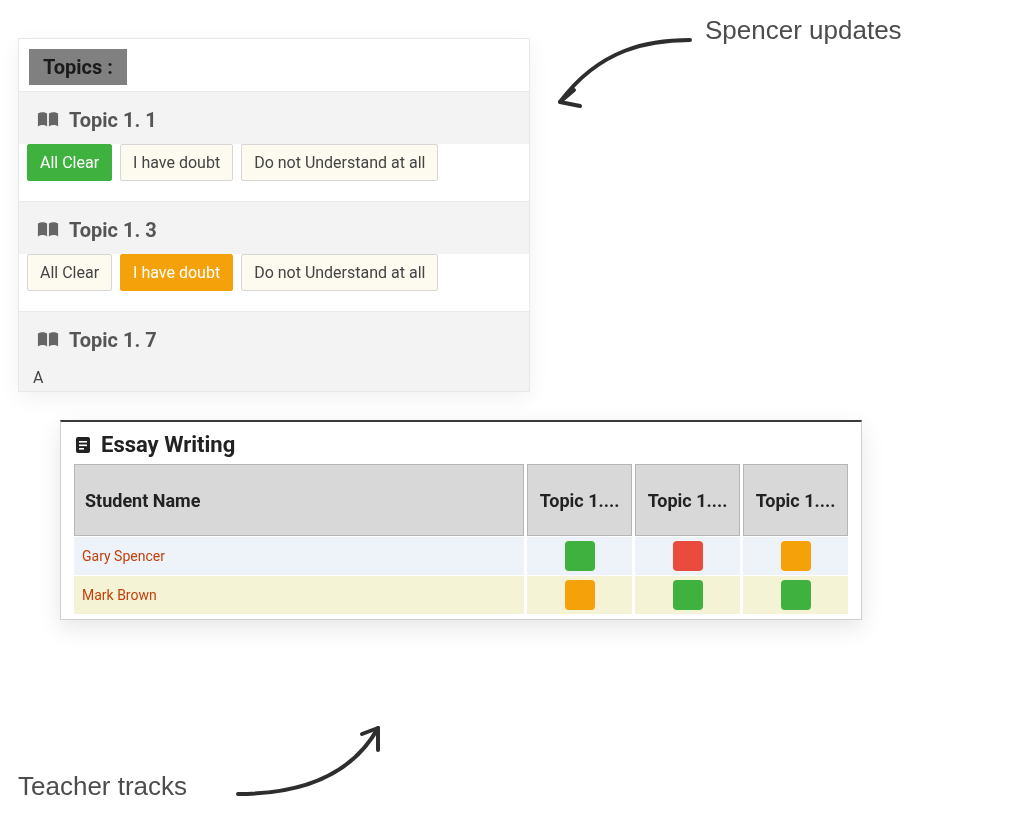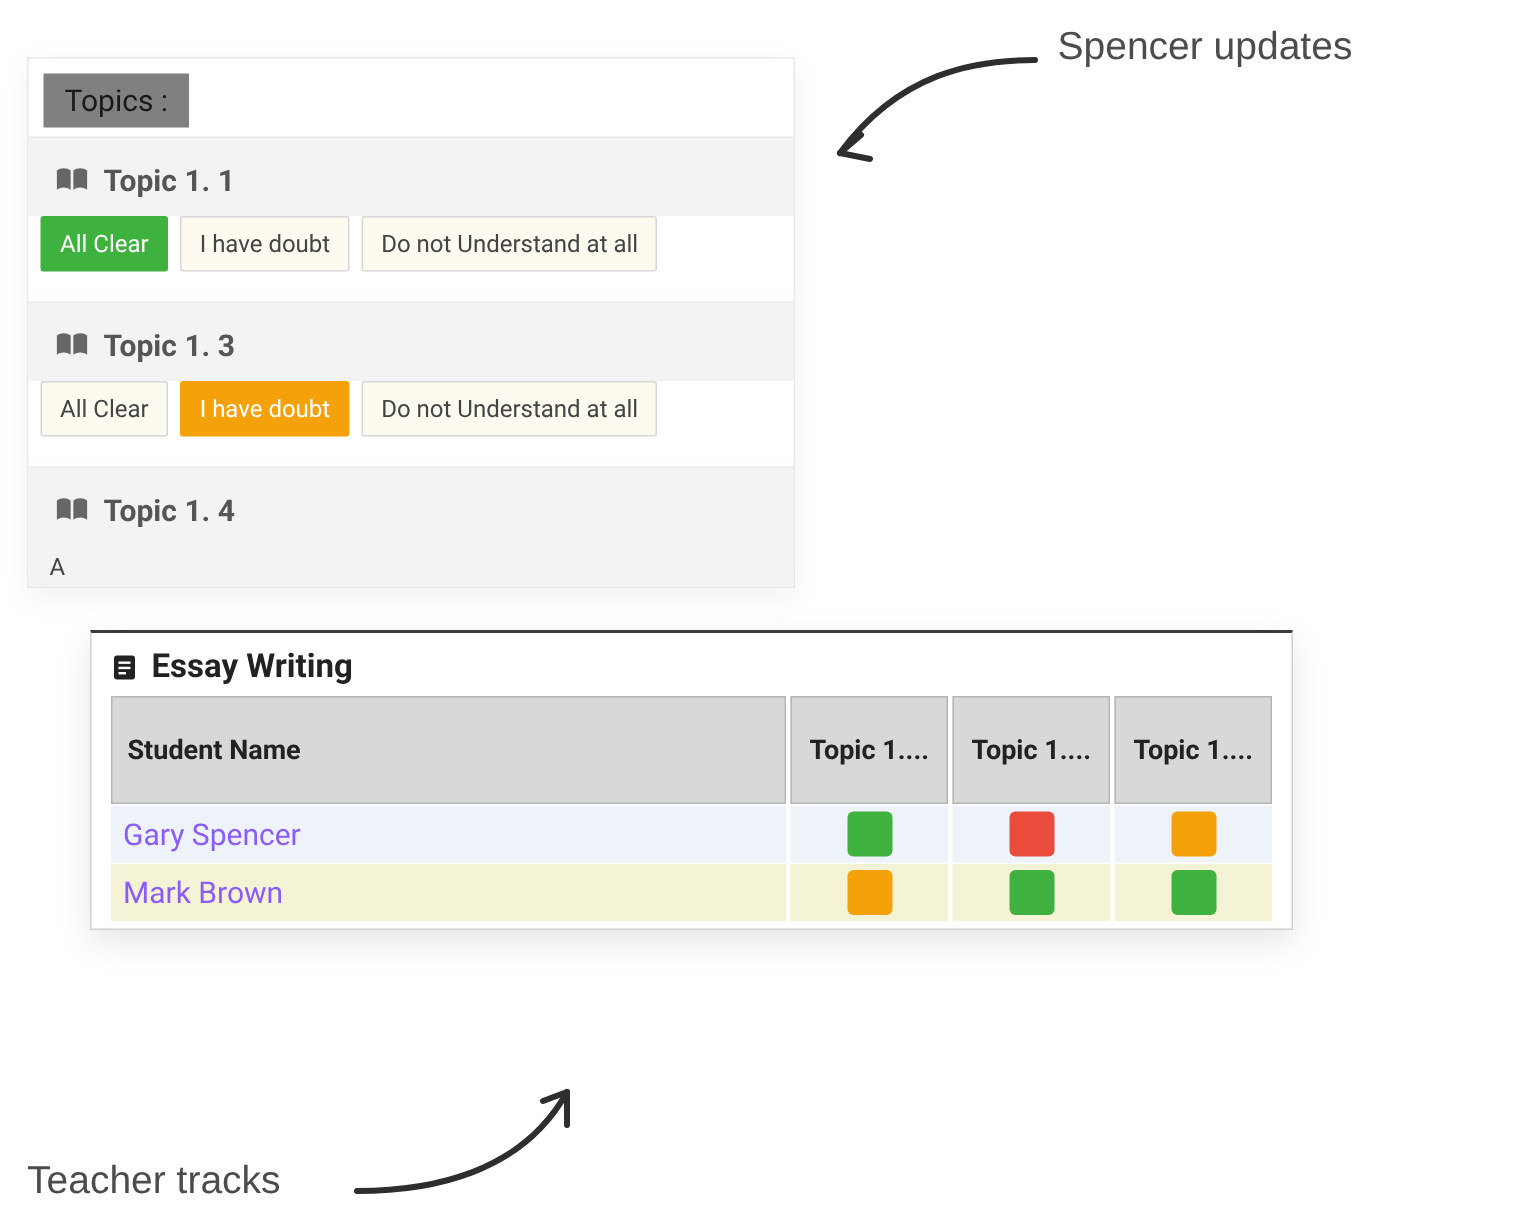--- a/index.html
+++ b/index.html
@@ -21,21 +21,21 @@
     top: 38px;
     width: 512px;
     background: #fff;
     border: 1px solid #e8e8e8;
     box-shadow: 0 6px 20px rgba(0,0,0,0.06);
   }
   .topics-header {
     display: inline-block;
     background: #808080;
     color: #1a1a1a;
-    font-weight: 400;
+    font-weight: 700;
     font-size: 20px;
     padding: 6px 14px;
     margin: 10px 0 0 10px;
   }
   .topic-block {
     background: #f3f3f3;
     margin-top: 6px;
     padding: 10px 0 0 0;
     border-top: 1px solid #eaeaea;
   }
@@ -112,22 +112,22 @@
     text-align: center;
     vertical-align: middle;
     height: 72px;
   }
   .tracker-table th.name-col {
     text-align: left;
     width: 450px;
     padding-left: 10px;
   }
   .tracker-table td {
-    font-size: 20px;
-    color: #8b5cf6;
+    font-size: 14px;
+    color: #c2410c;
     padding: 4px 8px;
     text-align: center;
     border: none;
   }
   .tracker-table td.name-cell { text-align: left; }
   .tracker-table tbody tr.row-alt-a { background: #edf3f9; }
   .tracker-table tbody tr.row-alt-b { background: #f5f3d6; }
   .status-block {
     display: inline-block;
     width: 30px;
@@ -207,21 +207,21 @@
   </div>
 
   
   <div class="topic-block cut">
     <div class="topic-title">
       <span class="book-icon">
         <svg viewBox="0 0 24 18">
             <path d="M1 2 C4 0 8 0 11 2 V16 C8 14 4 14 1 16 Z M13 2 C16 0 20 0 23 2 V16 C20 14 16 14 13 16 Z" fill="#666"></path>
           </svg>
       </span>
-      <span>Topic 1. 4</span>
+      <span>Topic 1. 7</span>
     </div>
     <div class="partial-row-text">
       <span>A</span>
     </div>
   </div>
 </div>
 
 <div class="teacher-panel">
   <div class="teacher-title">
     <span class="doc-icon">

